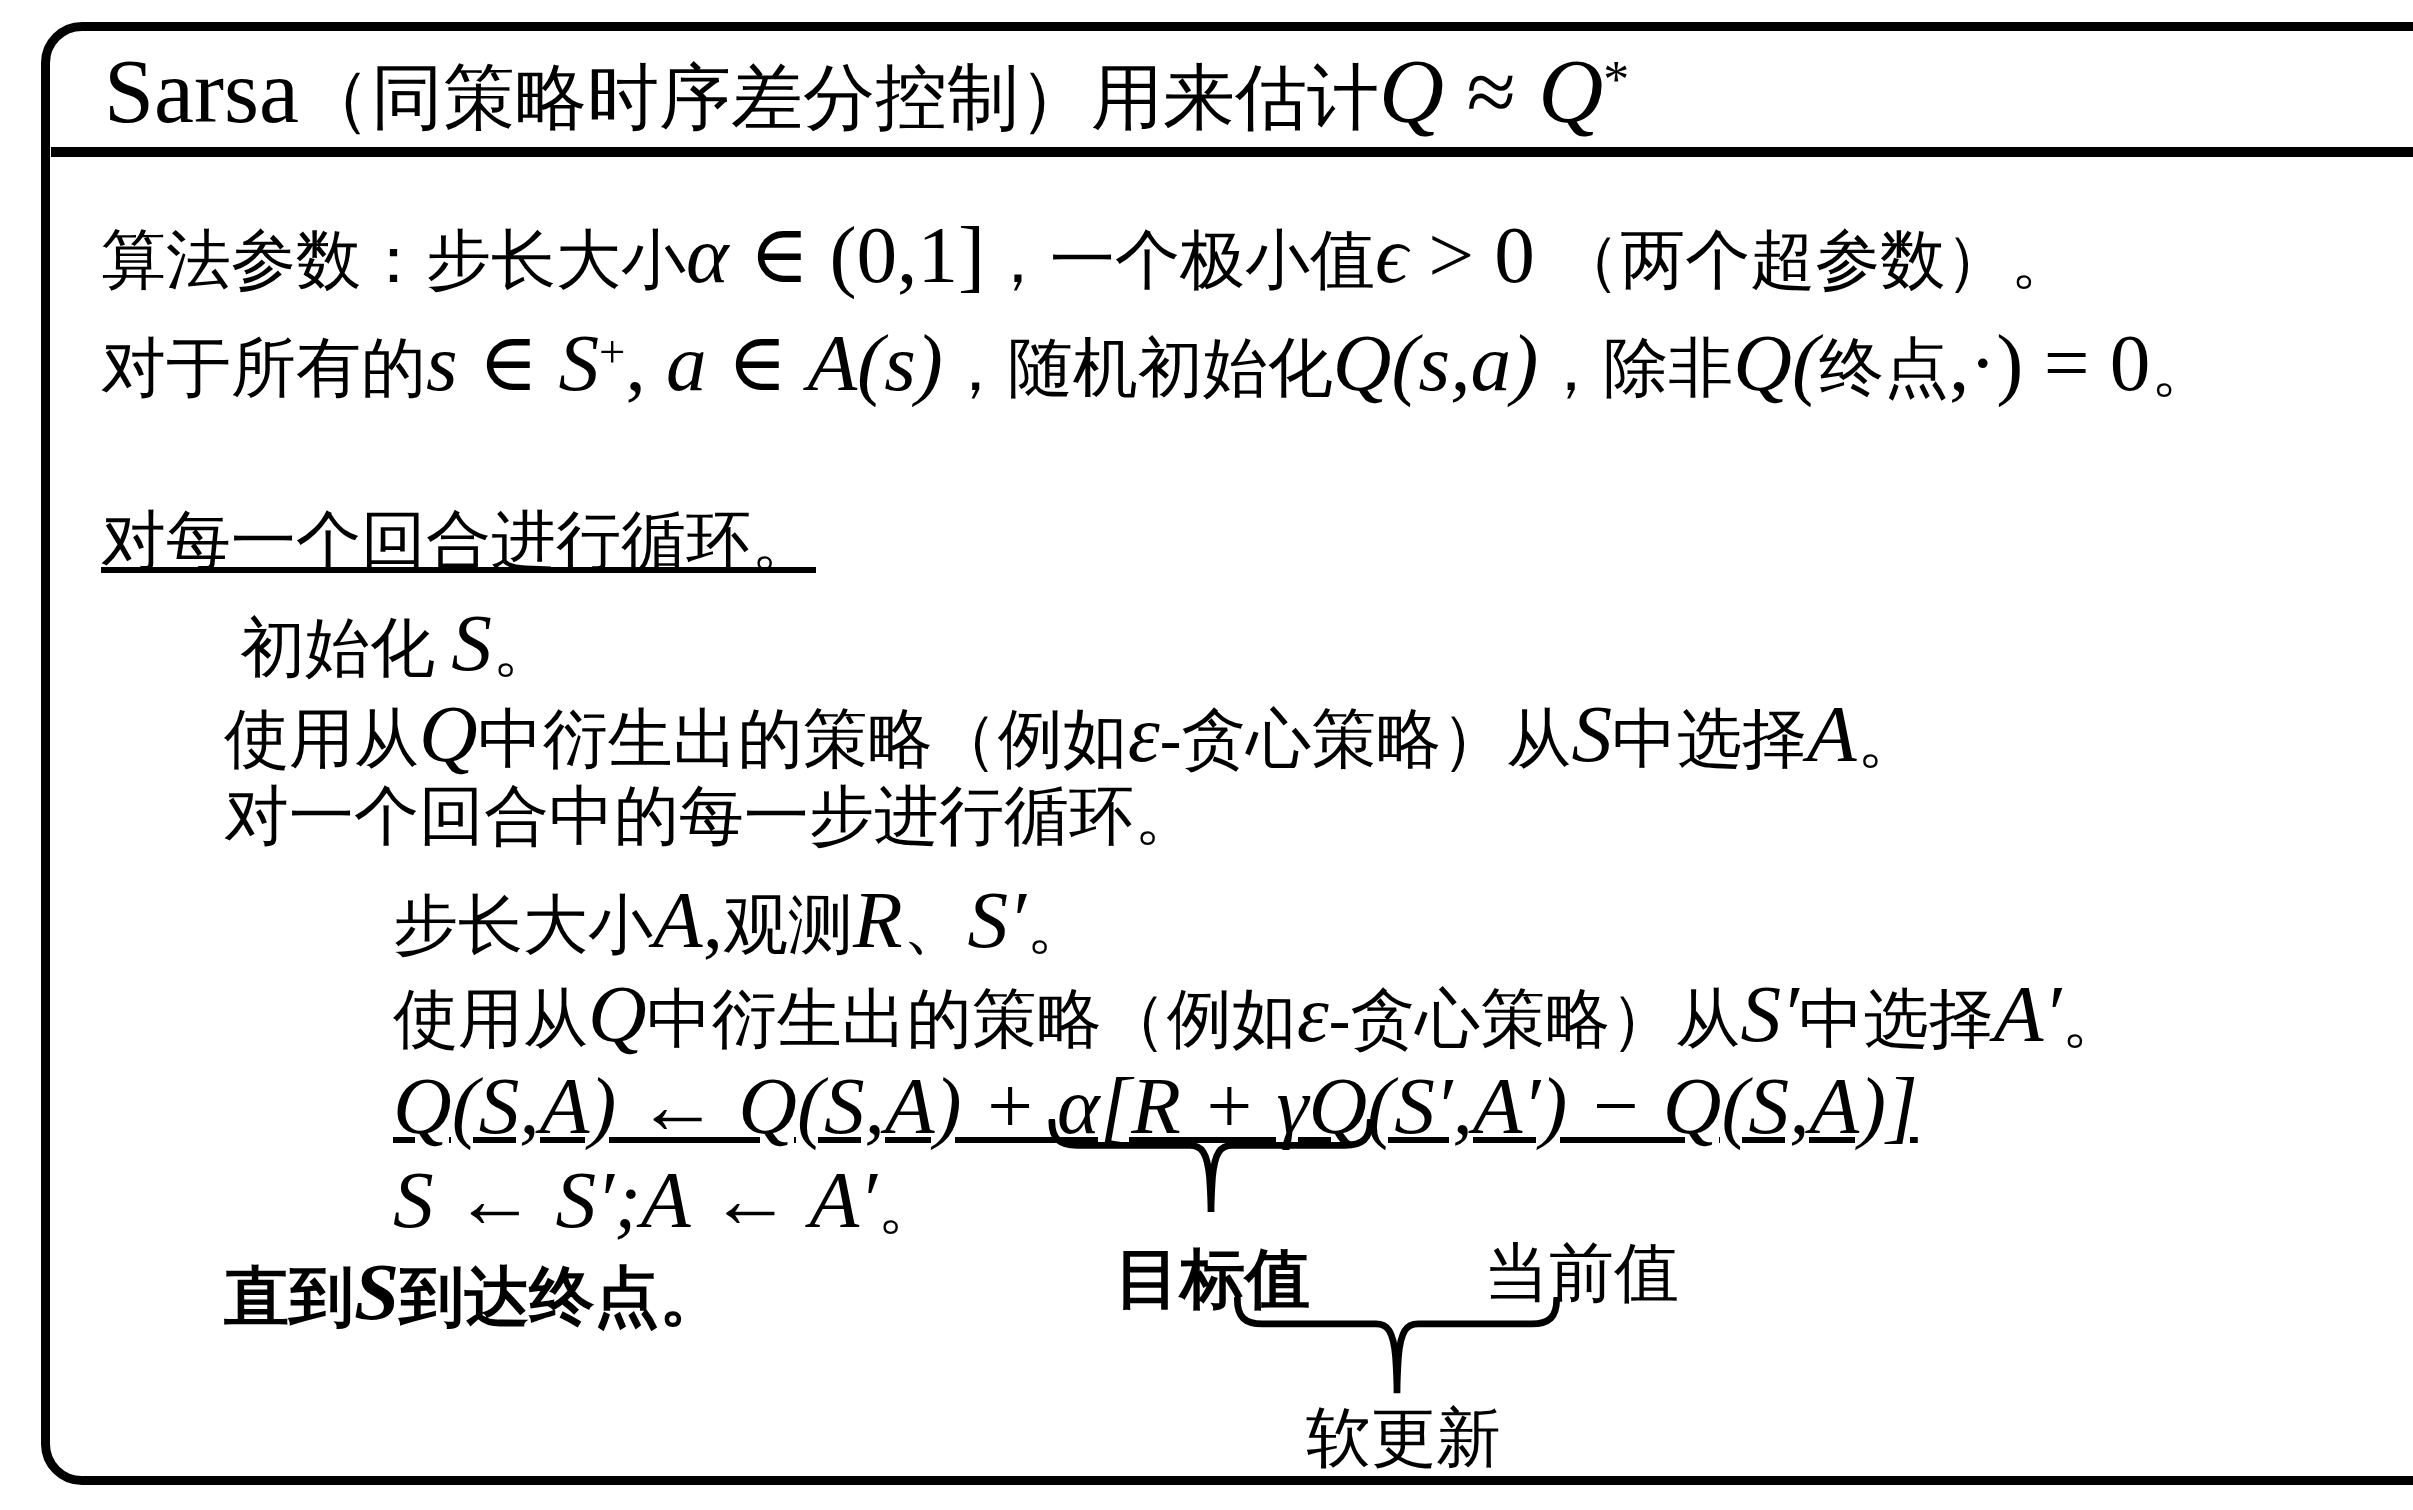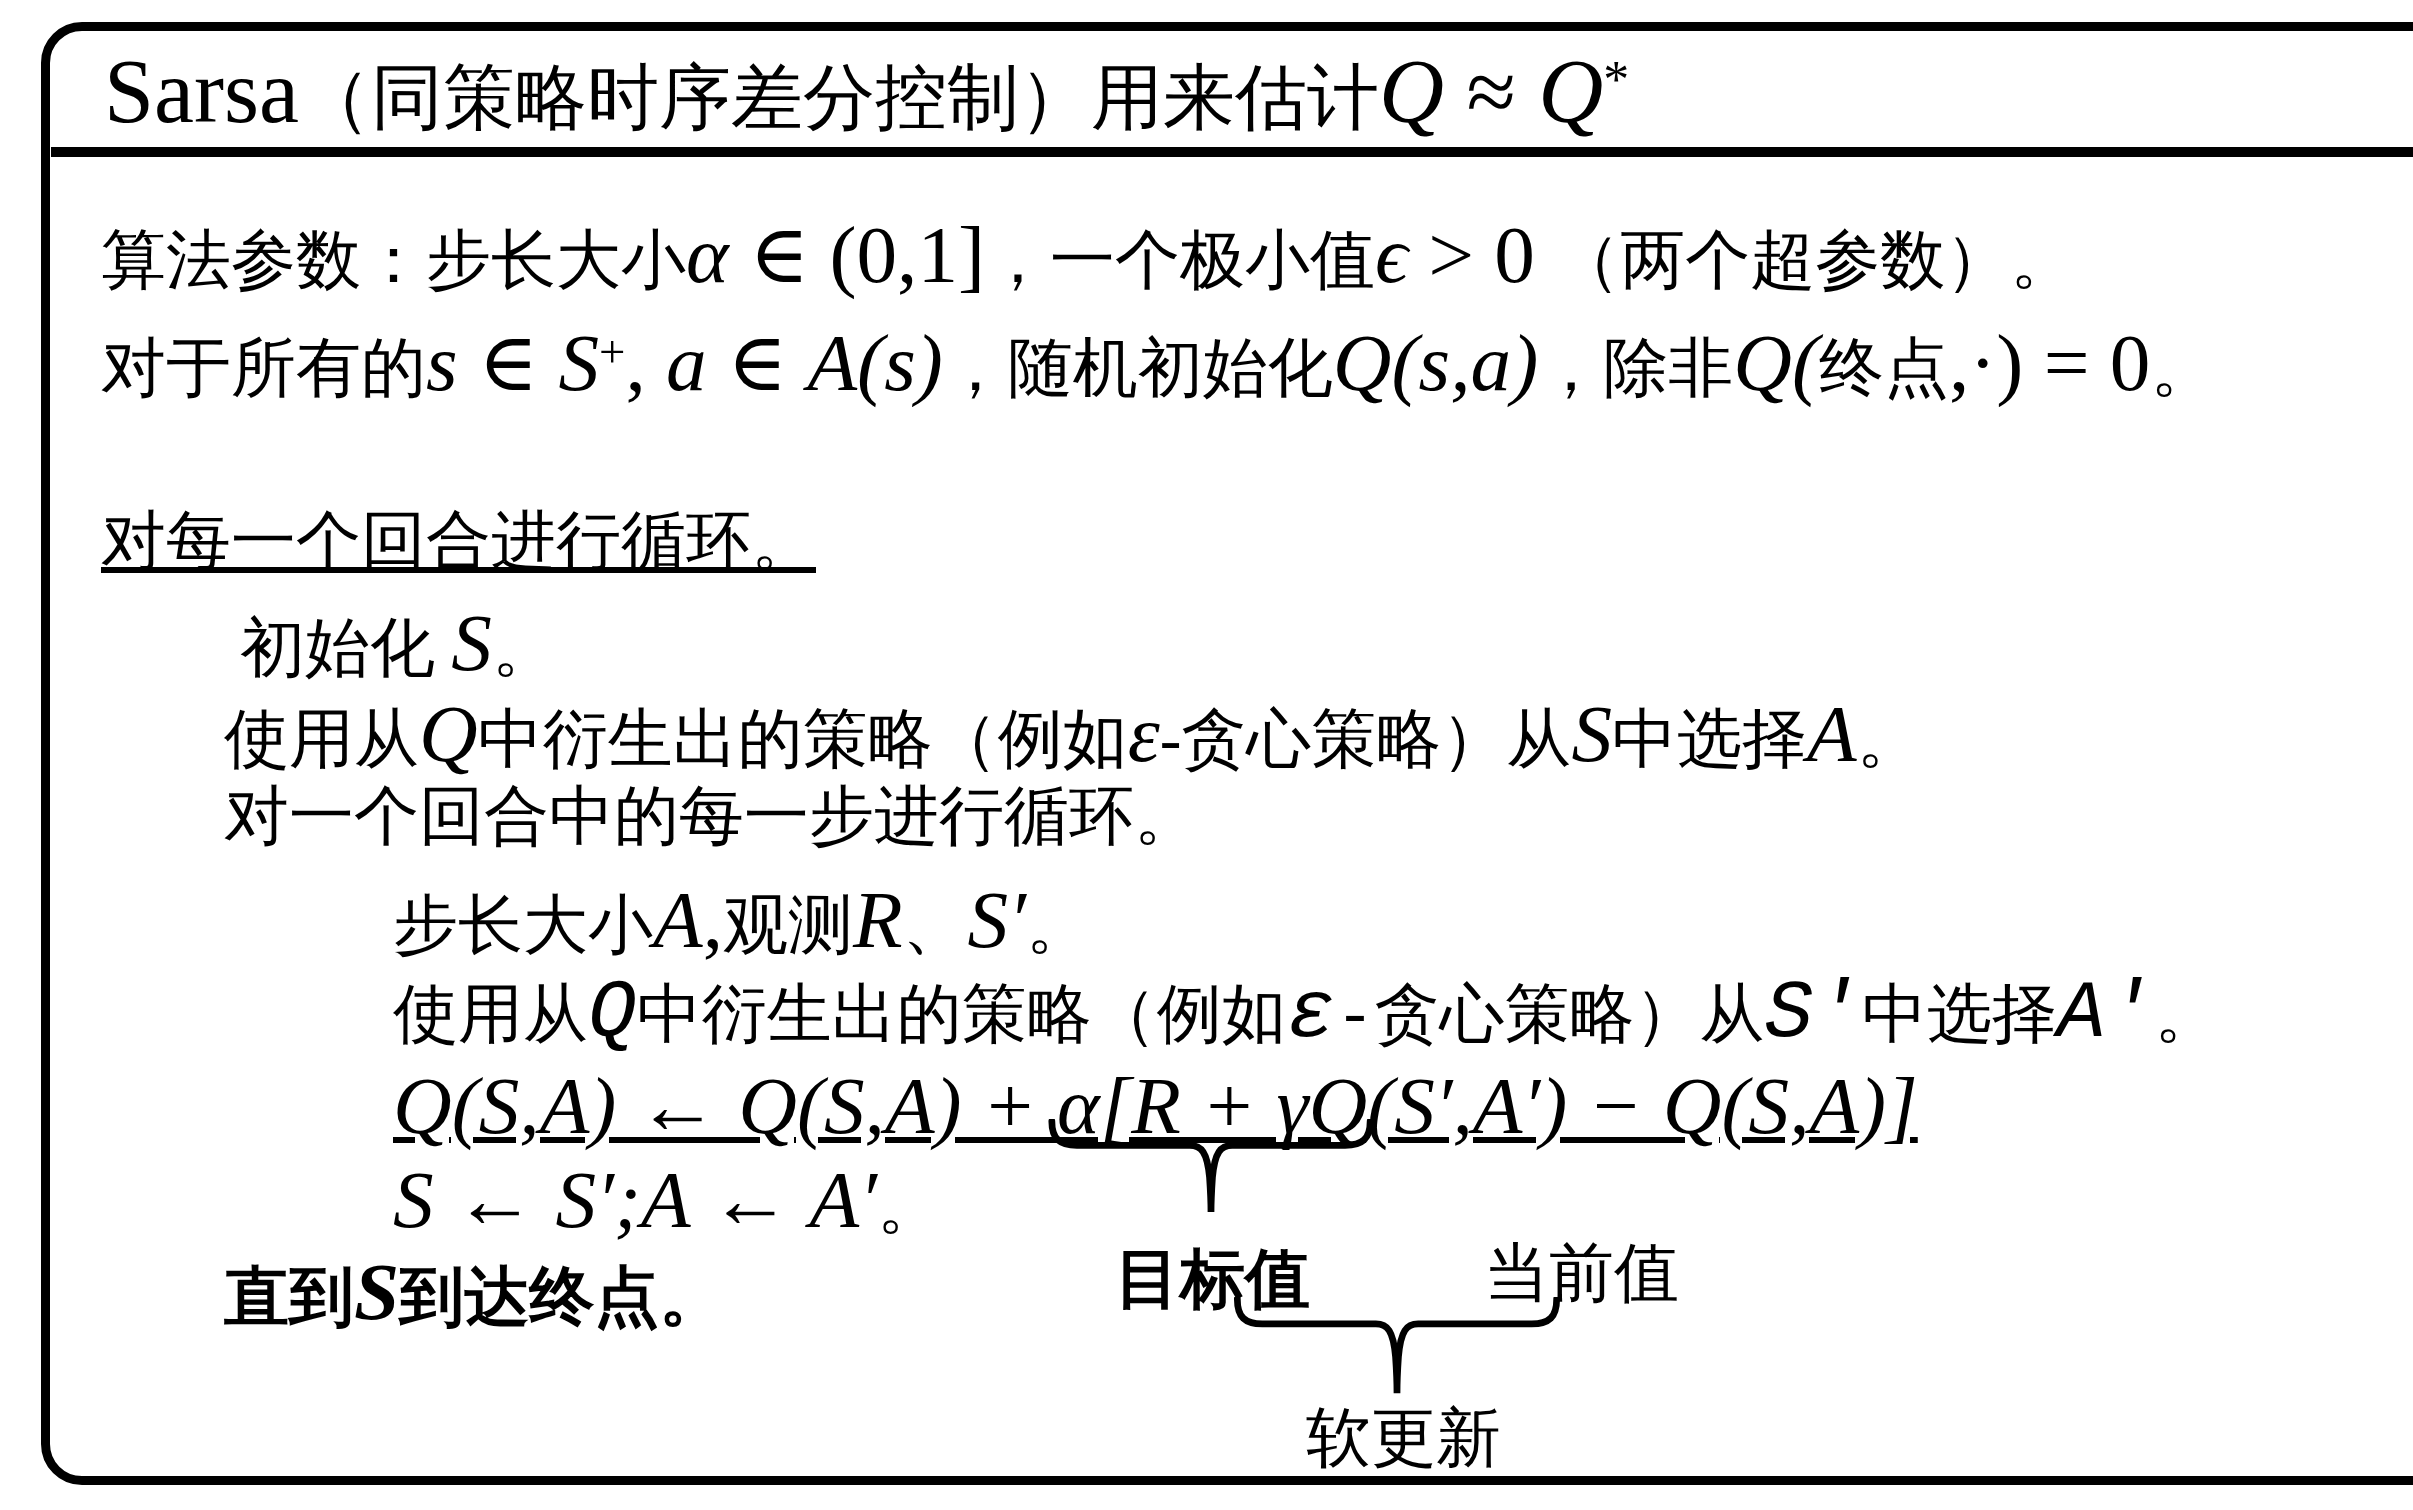--- a/index.html
+++ b/index.html
@@ -26,21 +26,21 @@
   .seg-m{font-style:normal;font-size:1.25em;}
   .seg-sup{font-style:normal;font-size:0.72em;vertical-align:super;}
   
   .l0{left:101px;top:205px;text-align:center;}
   .l1{left:101px;top:313px;}
   .l2{left:101px;top:501px;text-decoration:underline;}
   .l3{left:240px;top:593px;}
   .l4{left:224px;top:684px;text-align:right;}
   .l5{left:224px;top:776px;}
   .l6{left:393px;top:870px;}
-  .l7{left:393px;top:964px;font-family:Liberation Mono, monospace;}
+  .l7{left:393px;top:964px;}
   .l8{left:393px;top:1056px;text-decoration:underline;}
   .l9{left:393px;top:1150px;}
   .l10{left:224px;top:1242px;font-weight:bold;}
   
   .lbl{font-size:65px;line-height:1.2;white-space:nowrap;}
   .lbl-target{left:1115px;top:1240px;font-weight:bold;}
   .lbl-current{left:1484px;top:1234px;}
   .lbl-soft{left:1306px;top:1399px;}
   
   .brace1{left:1047px;top:1119px;}

